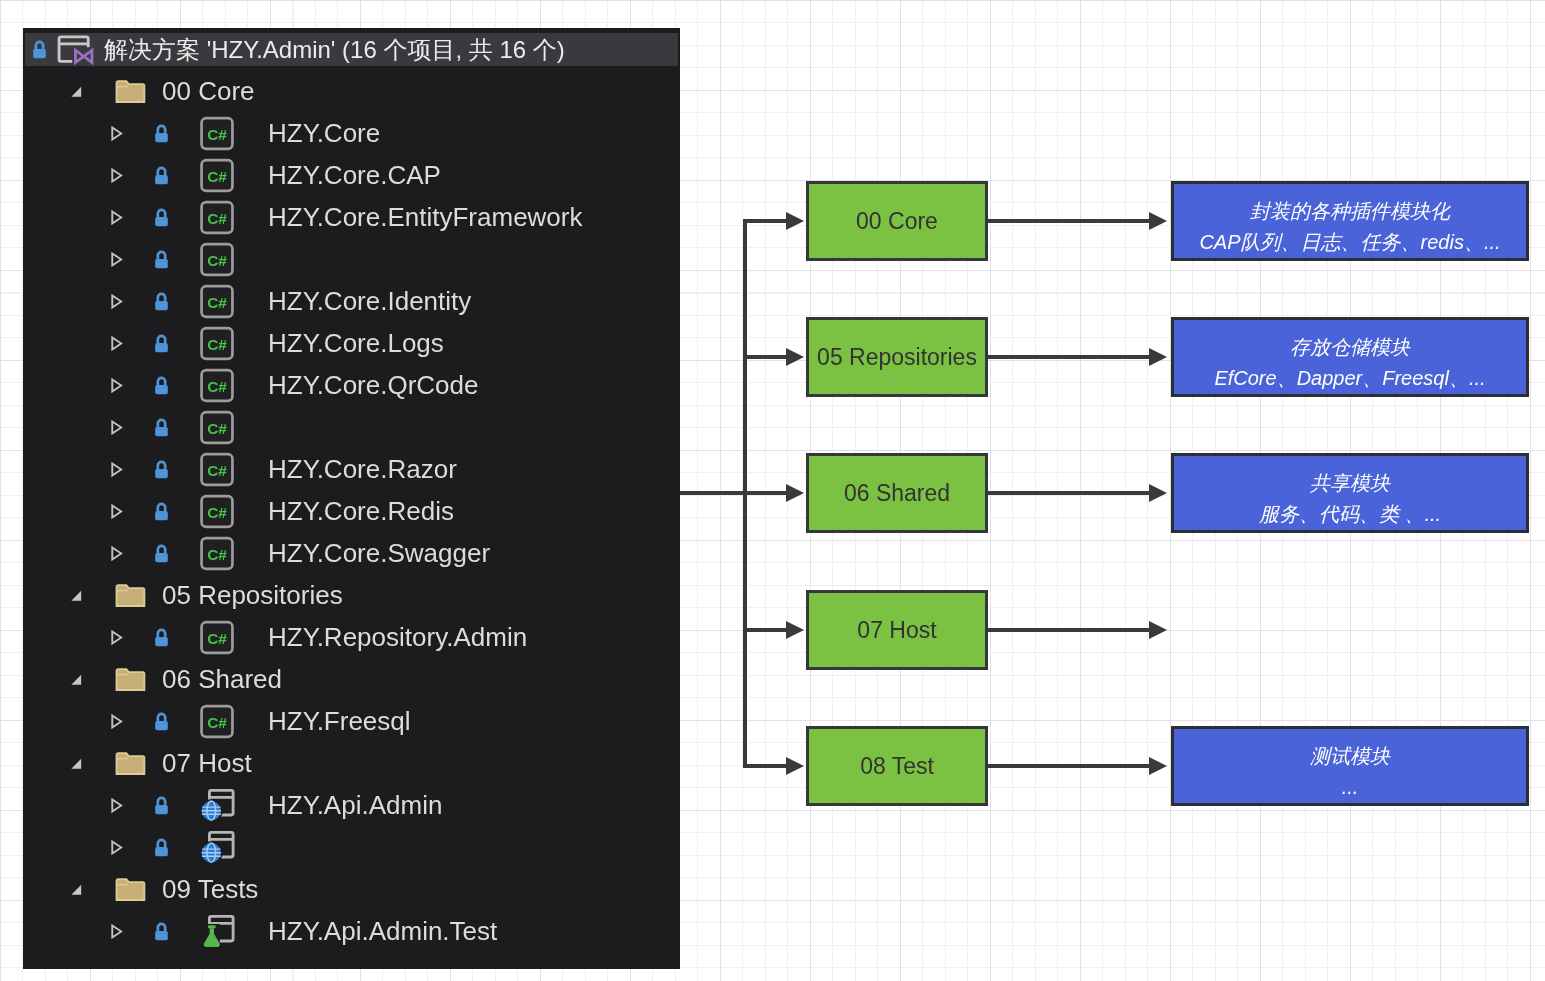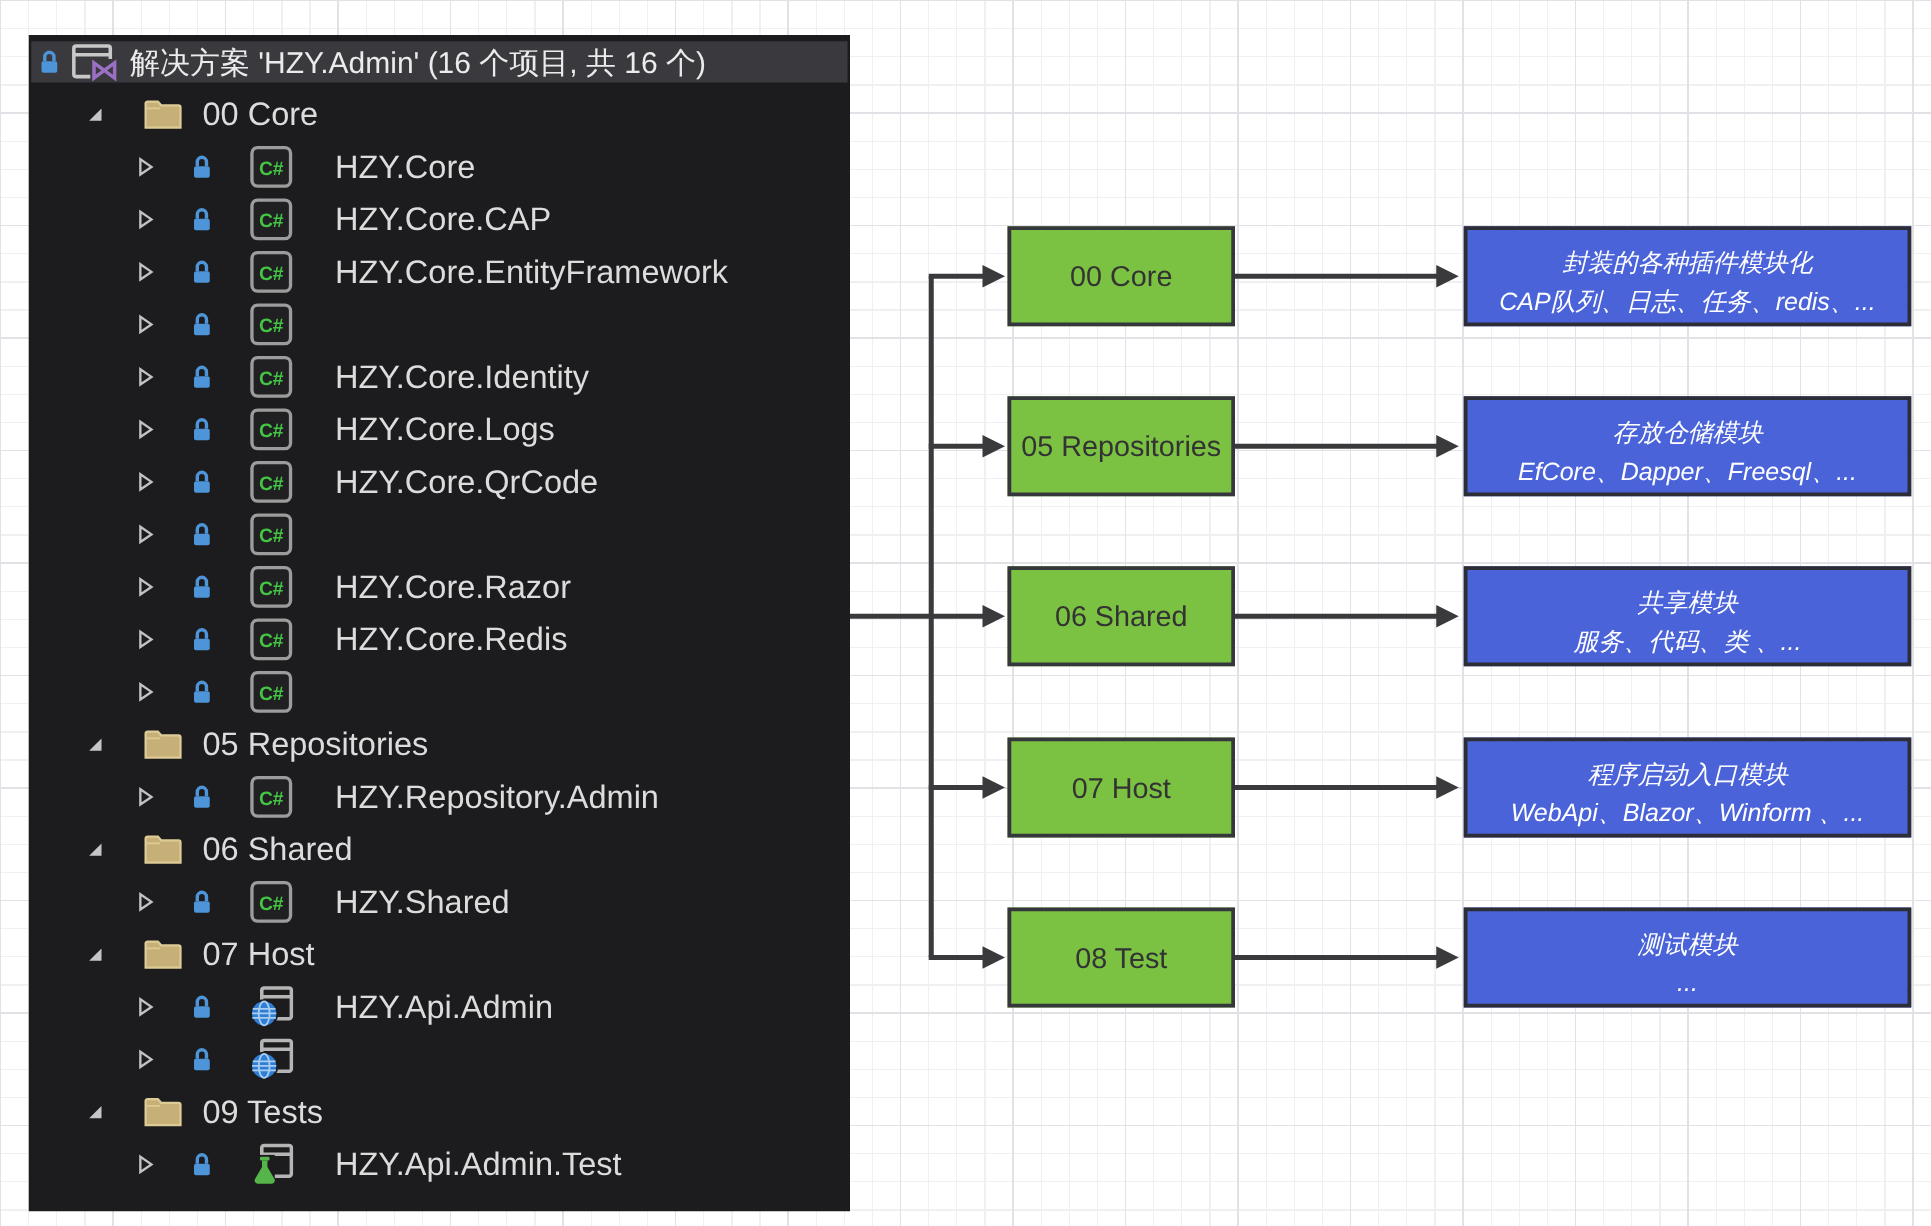--- a/index.html
+++ b/index.html
@@ -278,20 +278,21 @@
       <div class="trow proj">
         <svg class="chev">
             <use href="#sym-chev-c"></use>
           </svg>
         <svg class="ic-lock">
             <use href="#sym-lock"></use>
           </svg>
         <svg class="ic-type" viewBox="0 0 34 34">
             <use href="#sym-cs"></use>
           </svg>
+        <span class="lbl">HZY.Core.Swagger</span>
       </div>
       <div class="trow folder">
         <svg class="chev">
             <use href="#sym-chev-e"></use>
           </svg>
         <svg class="ic-folder">
             <use href="#sym-folder"></use>
           </svg>
         <span class="lbl">05 Repositories</span>
       </div>
@@ -319,21 +320,21 @@
       <div class="trow proj">
         <svg class="chev">
             <use href="#sym-chev-c"></use>
           </svg>
         <svg class="ic-lock">
             <use href="#sym-lock"></use>
           </svg>
         <svg class="ic-type" viewBox="0 0 34 34">
             <use href="#sym-cs"></use>
           </svg>
-        <span class="lbl">HZY.Shared</span>
+        <span class="lbl">HZY.Freesql</span>
       </div>
       <div class="trow folder">
         <svg class="chev">
             <use href="#sym-chev-e"></use>
           </svg>
         <svg class="ic-folder">
             <use href="#sym-folder"></use>
           </svg>
         <span class="lbl">07 Host</span>
       </div>
@@ -405,24 +406,20 @@
       <span>06 Shared</span>
     </div>
   <div class="bbox r3">
     <div>共享模块</div>
     <div>服务、代码、类 、...</div>
   </div>
 
   <div class="gbox r4">
       <span>07 Host</span>
     </div>
-  <div class="bbox r4">
-    <div>程序启动入口模块</div>
-    <div>WebApi、Blazor、Winform 、...</div>
-  </div>
 
   <div class="gbox r5">
       <span>08 Test</span>
     </div>
   <div class="bbox r5">
     <div>测试模块</div>
     <div>...</div>
   </div>
 
 </div>

